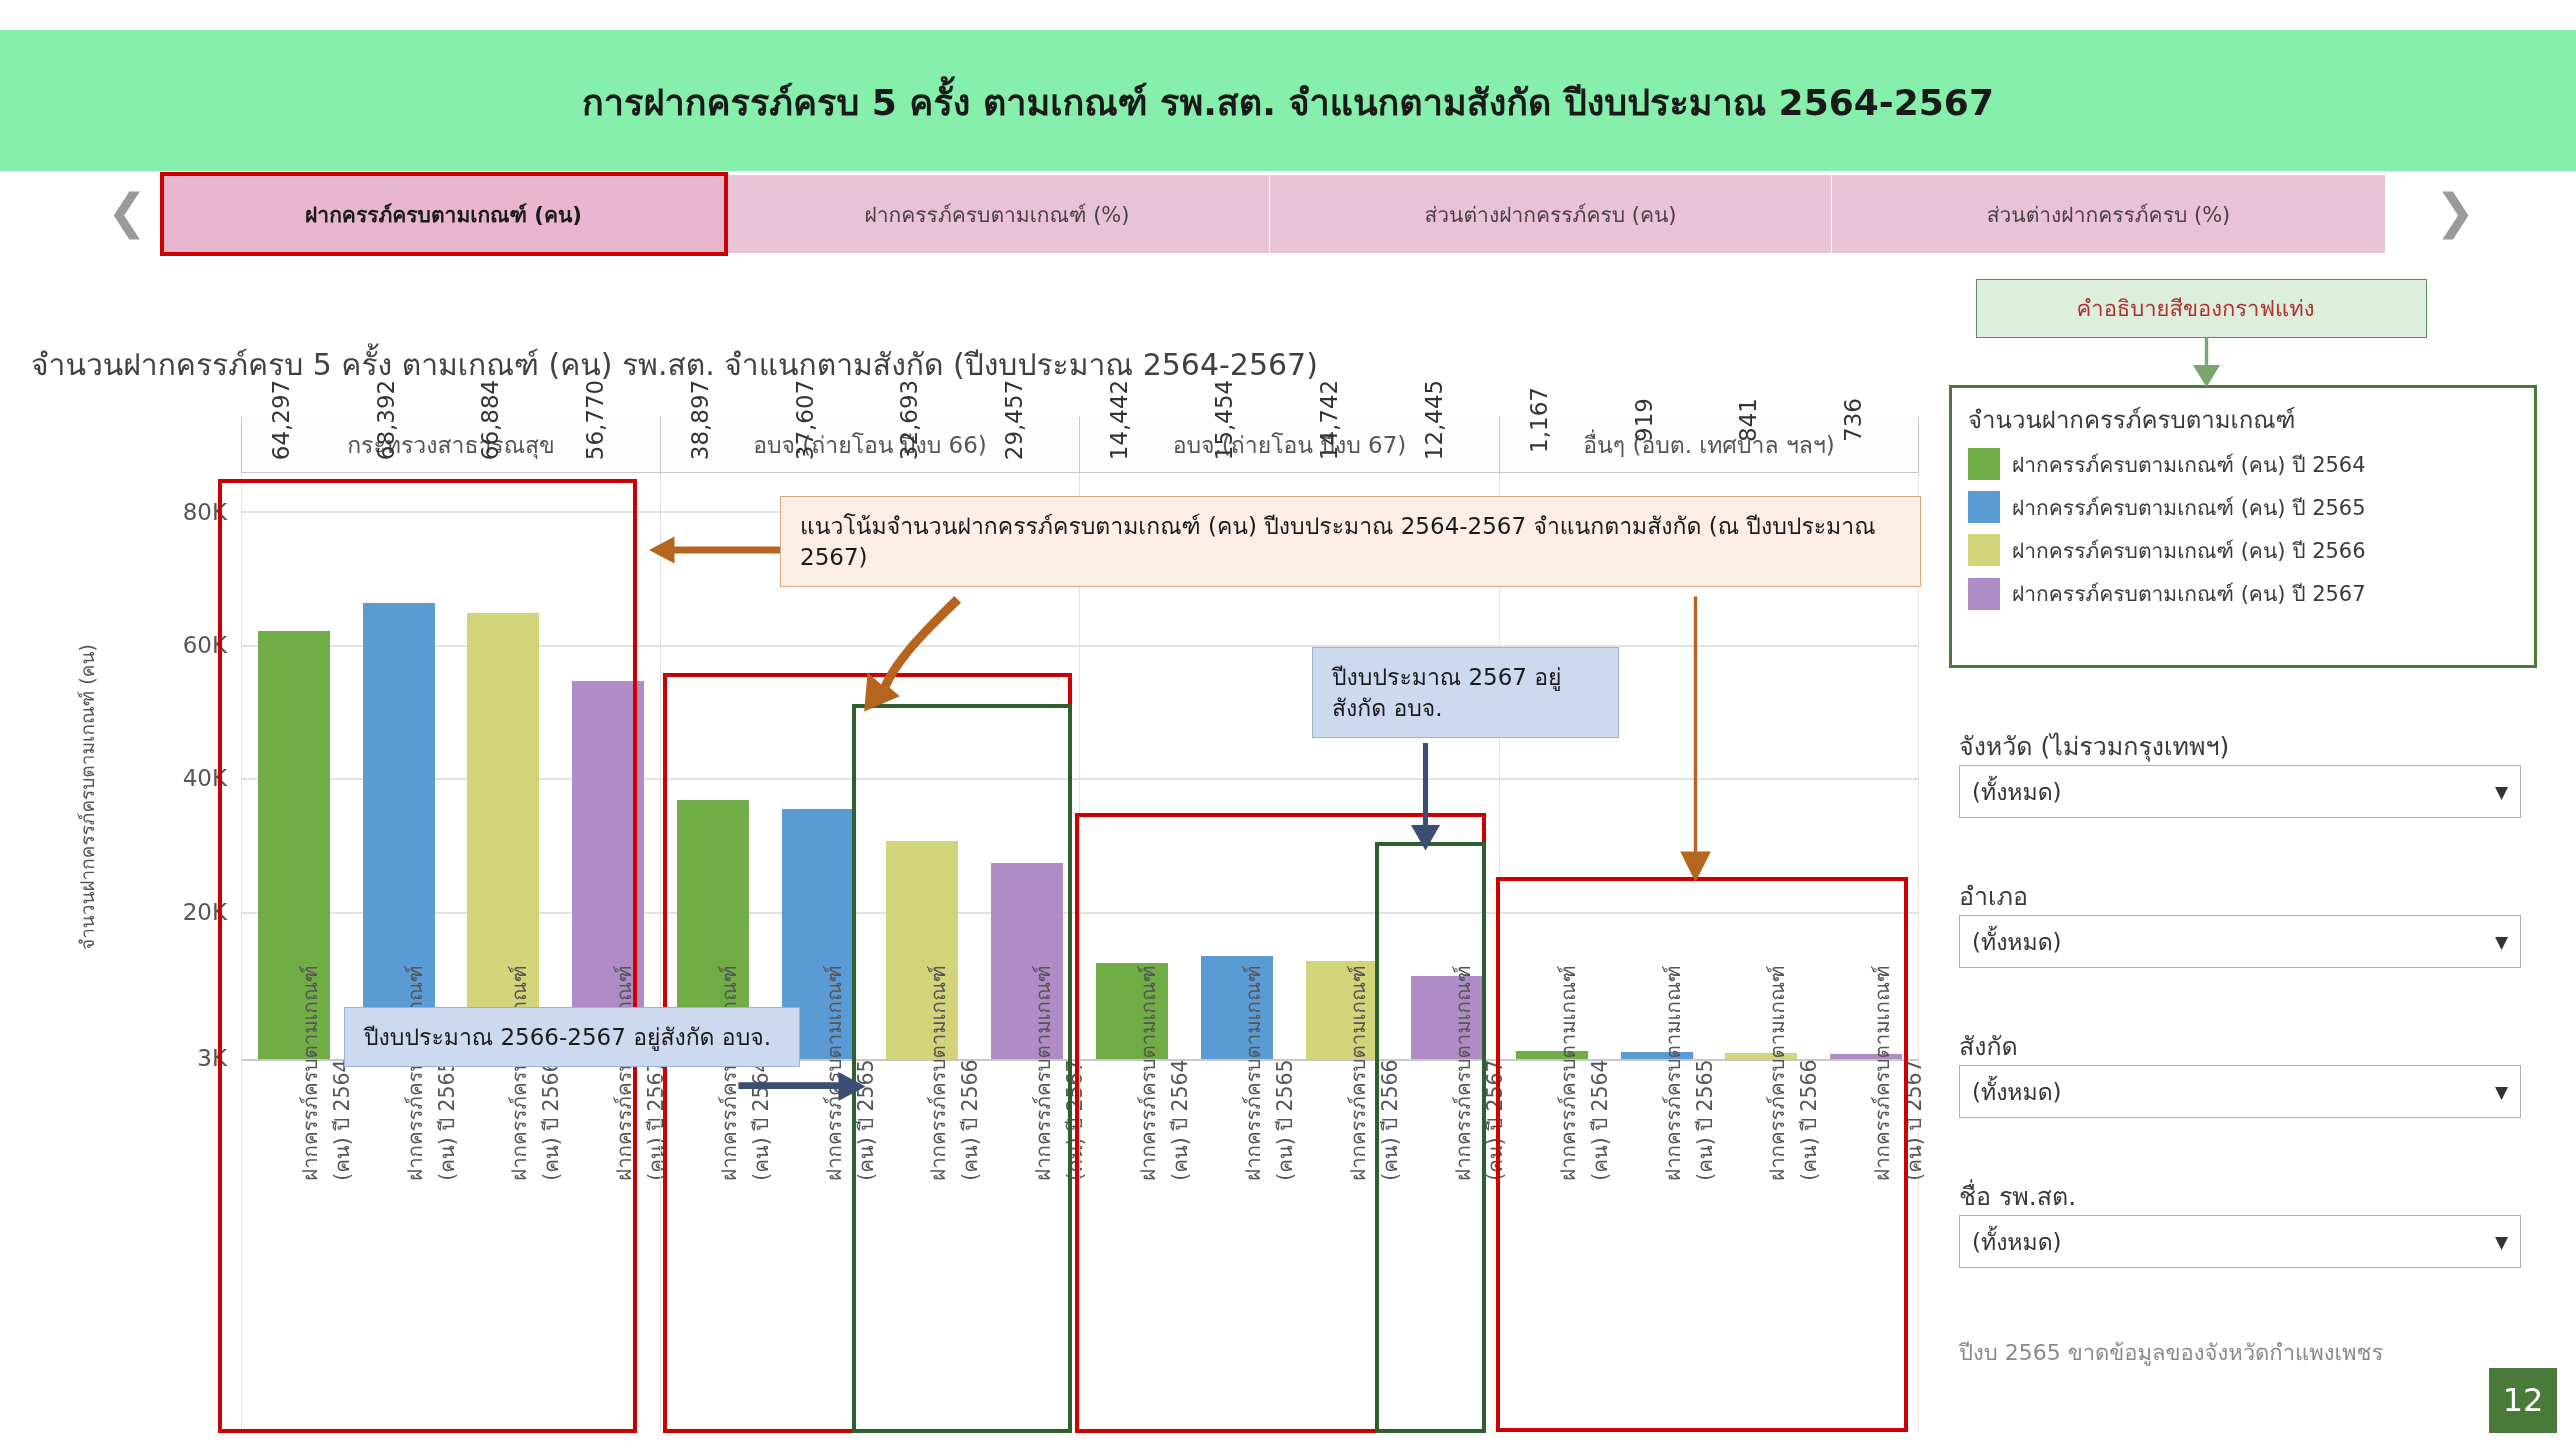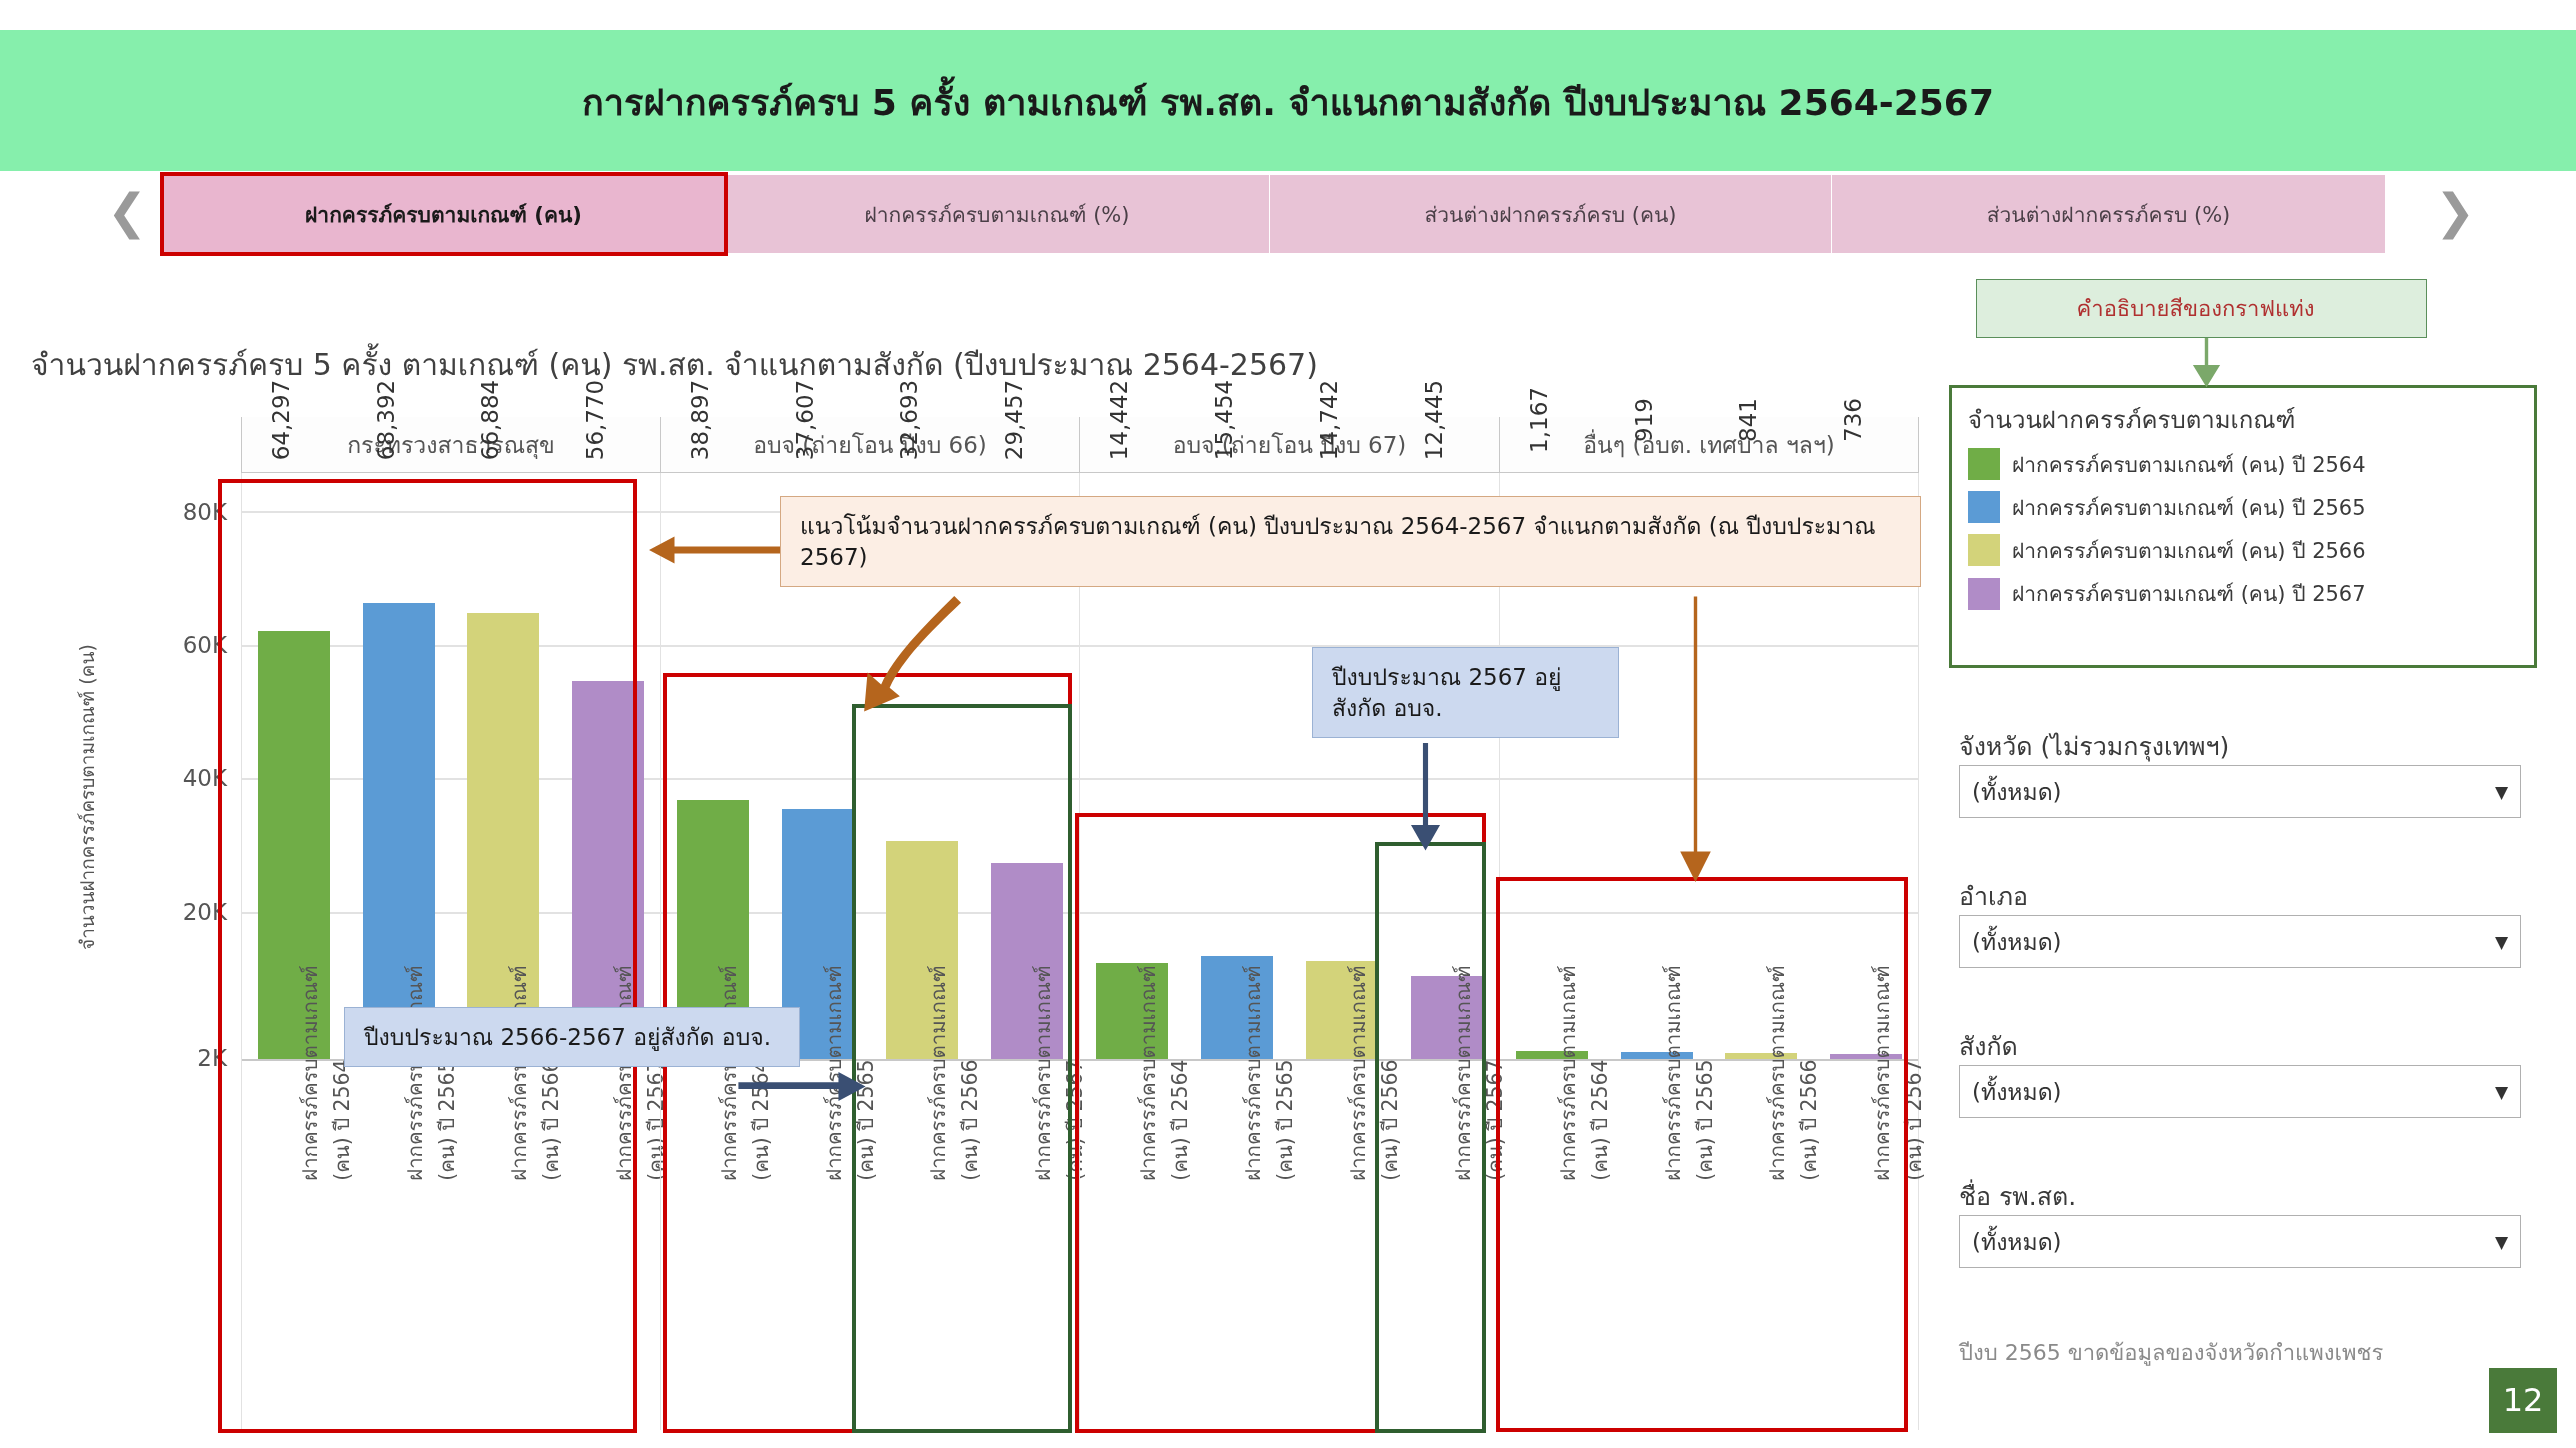--- a/index.html
+++ b/index.html
@@ -369,21 +369,21 @@
       <div class="group-header" style="width:420px">อื่นๆ (อบต. เทศบาล ฯลฯ)</div>
     </div>
 
     <div class="plot">
       <div class="ylabel">จำนวนฝากครรภ์ครบตามเกณฑ์ (คน)</div>
 
       <div class="ytick" style="top:25.6px">80K</div>
       <div class="ytick" style="top:159px">60K</div>
       <div class="ytick" style="top:292px">40K</div>
       <div class="ytick" style="top:426px">20K</div>
-      <div class="ytick" style="top:572px">2K</div>
+      <div class="ytick" style="top:572px">3K</div>
 
       <div class="gridline" style="top:38px"></div>
       <div class="gridline" style="top:172px"></div>
       <div class="gridline" style="top:305px"></div>
       <div class="gridline" style="top:439px"></div>
       <div class="axis-base"></div>
 
       <div class="groups">
 
         <div class="group" style="width:419px">

